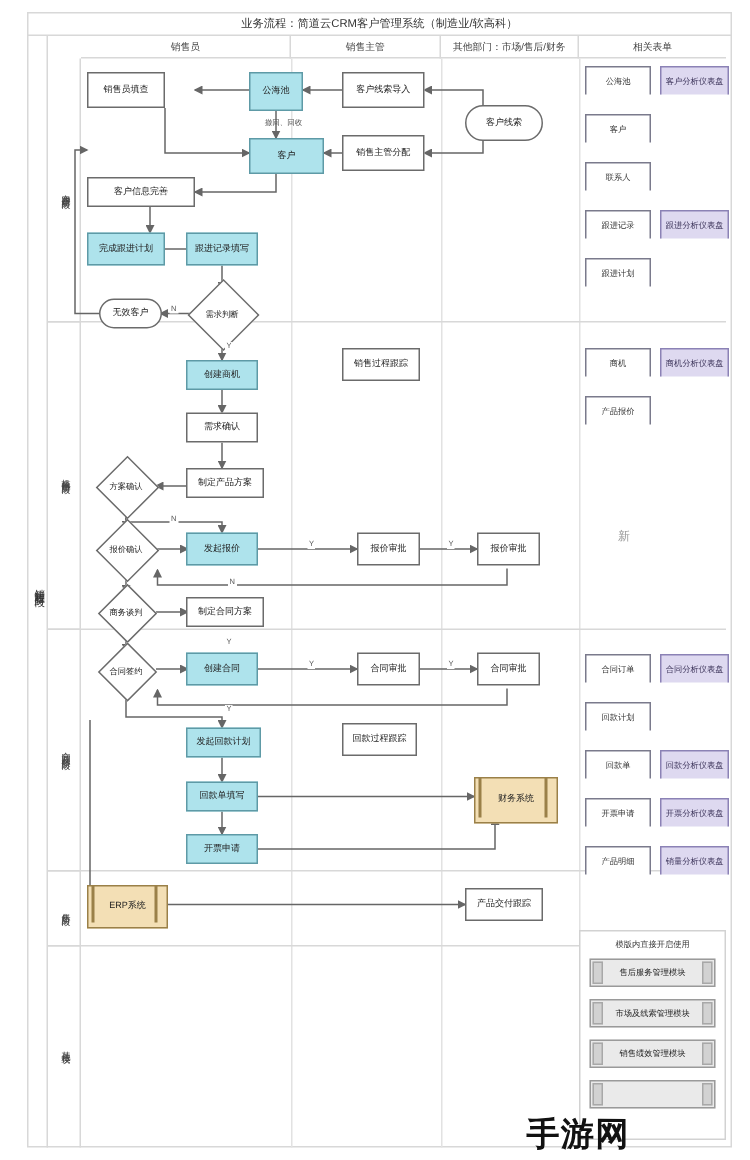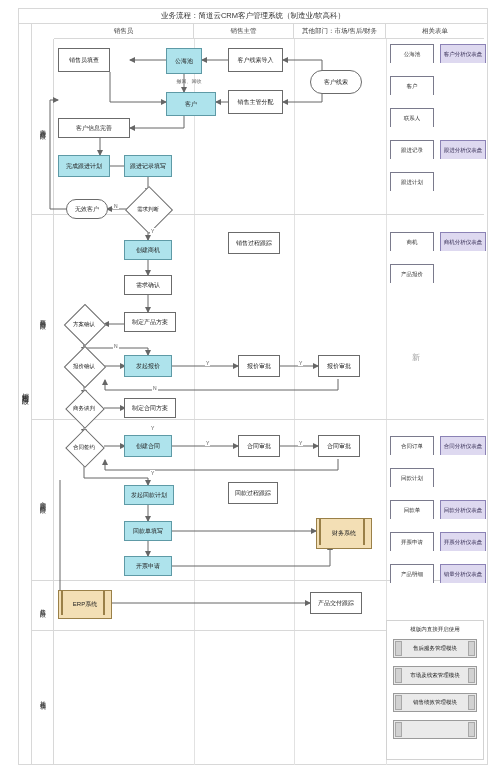--- a/index.html
+++ b/index.html
@@ -358,13 +358,14 @@
         <span>销售绩效管理模块</span>
         <div class="grip r"></div>
     </div>
     <div class="mod" style="margin:8px 6px 0 6px;">
       <div class="grip l"></div>
         <div class="grip r"></div>
     </div>
   </div>
 
   <div class="side-text">新</div>
+  <div class="wm">手游网</div>
 </div>
 
 </body></html>

